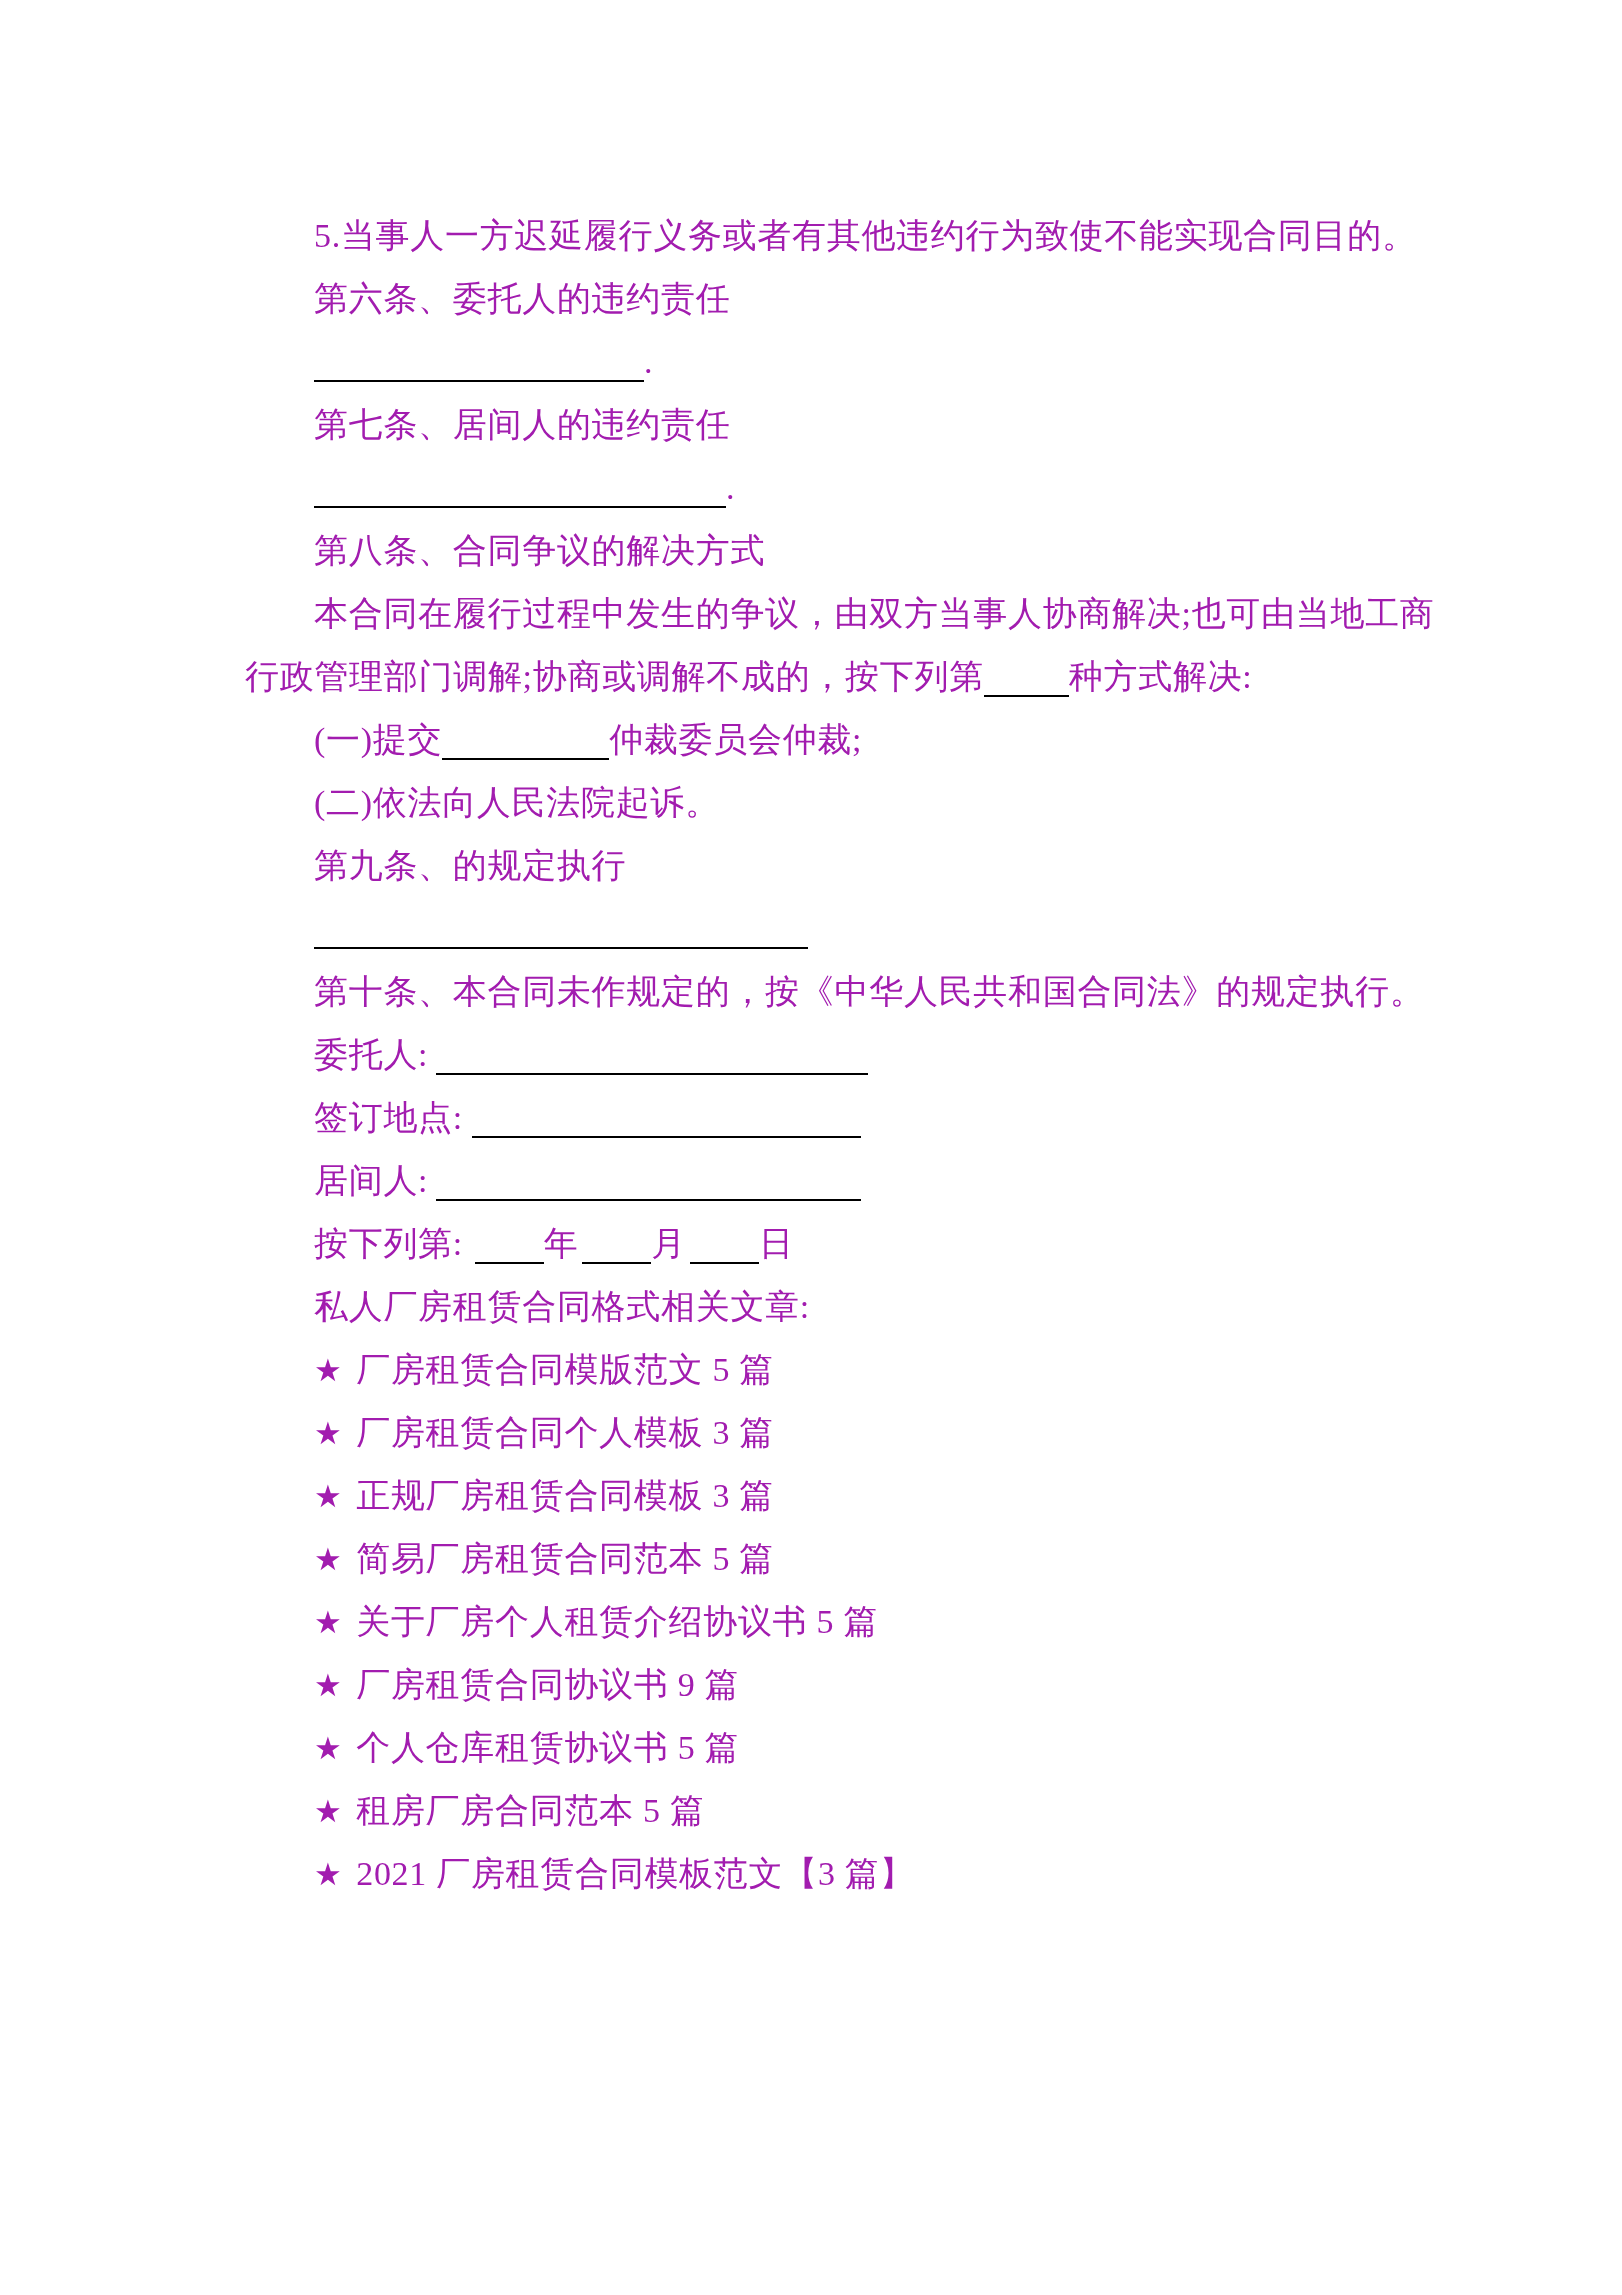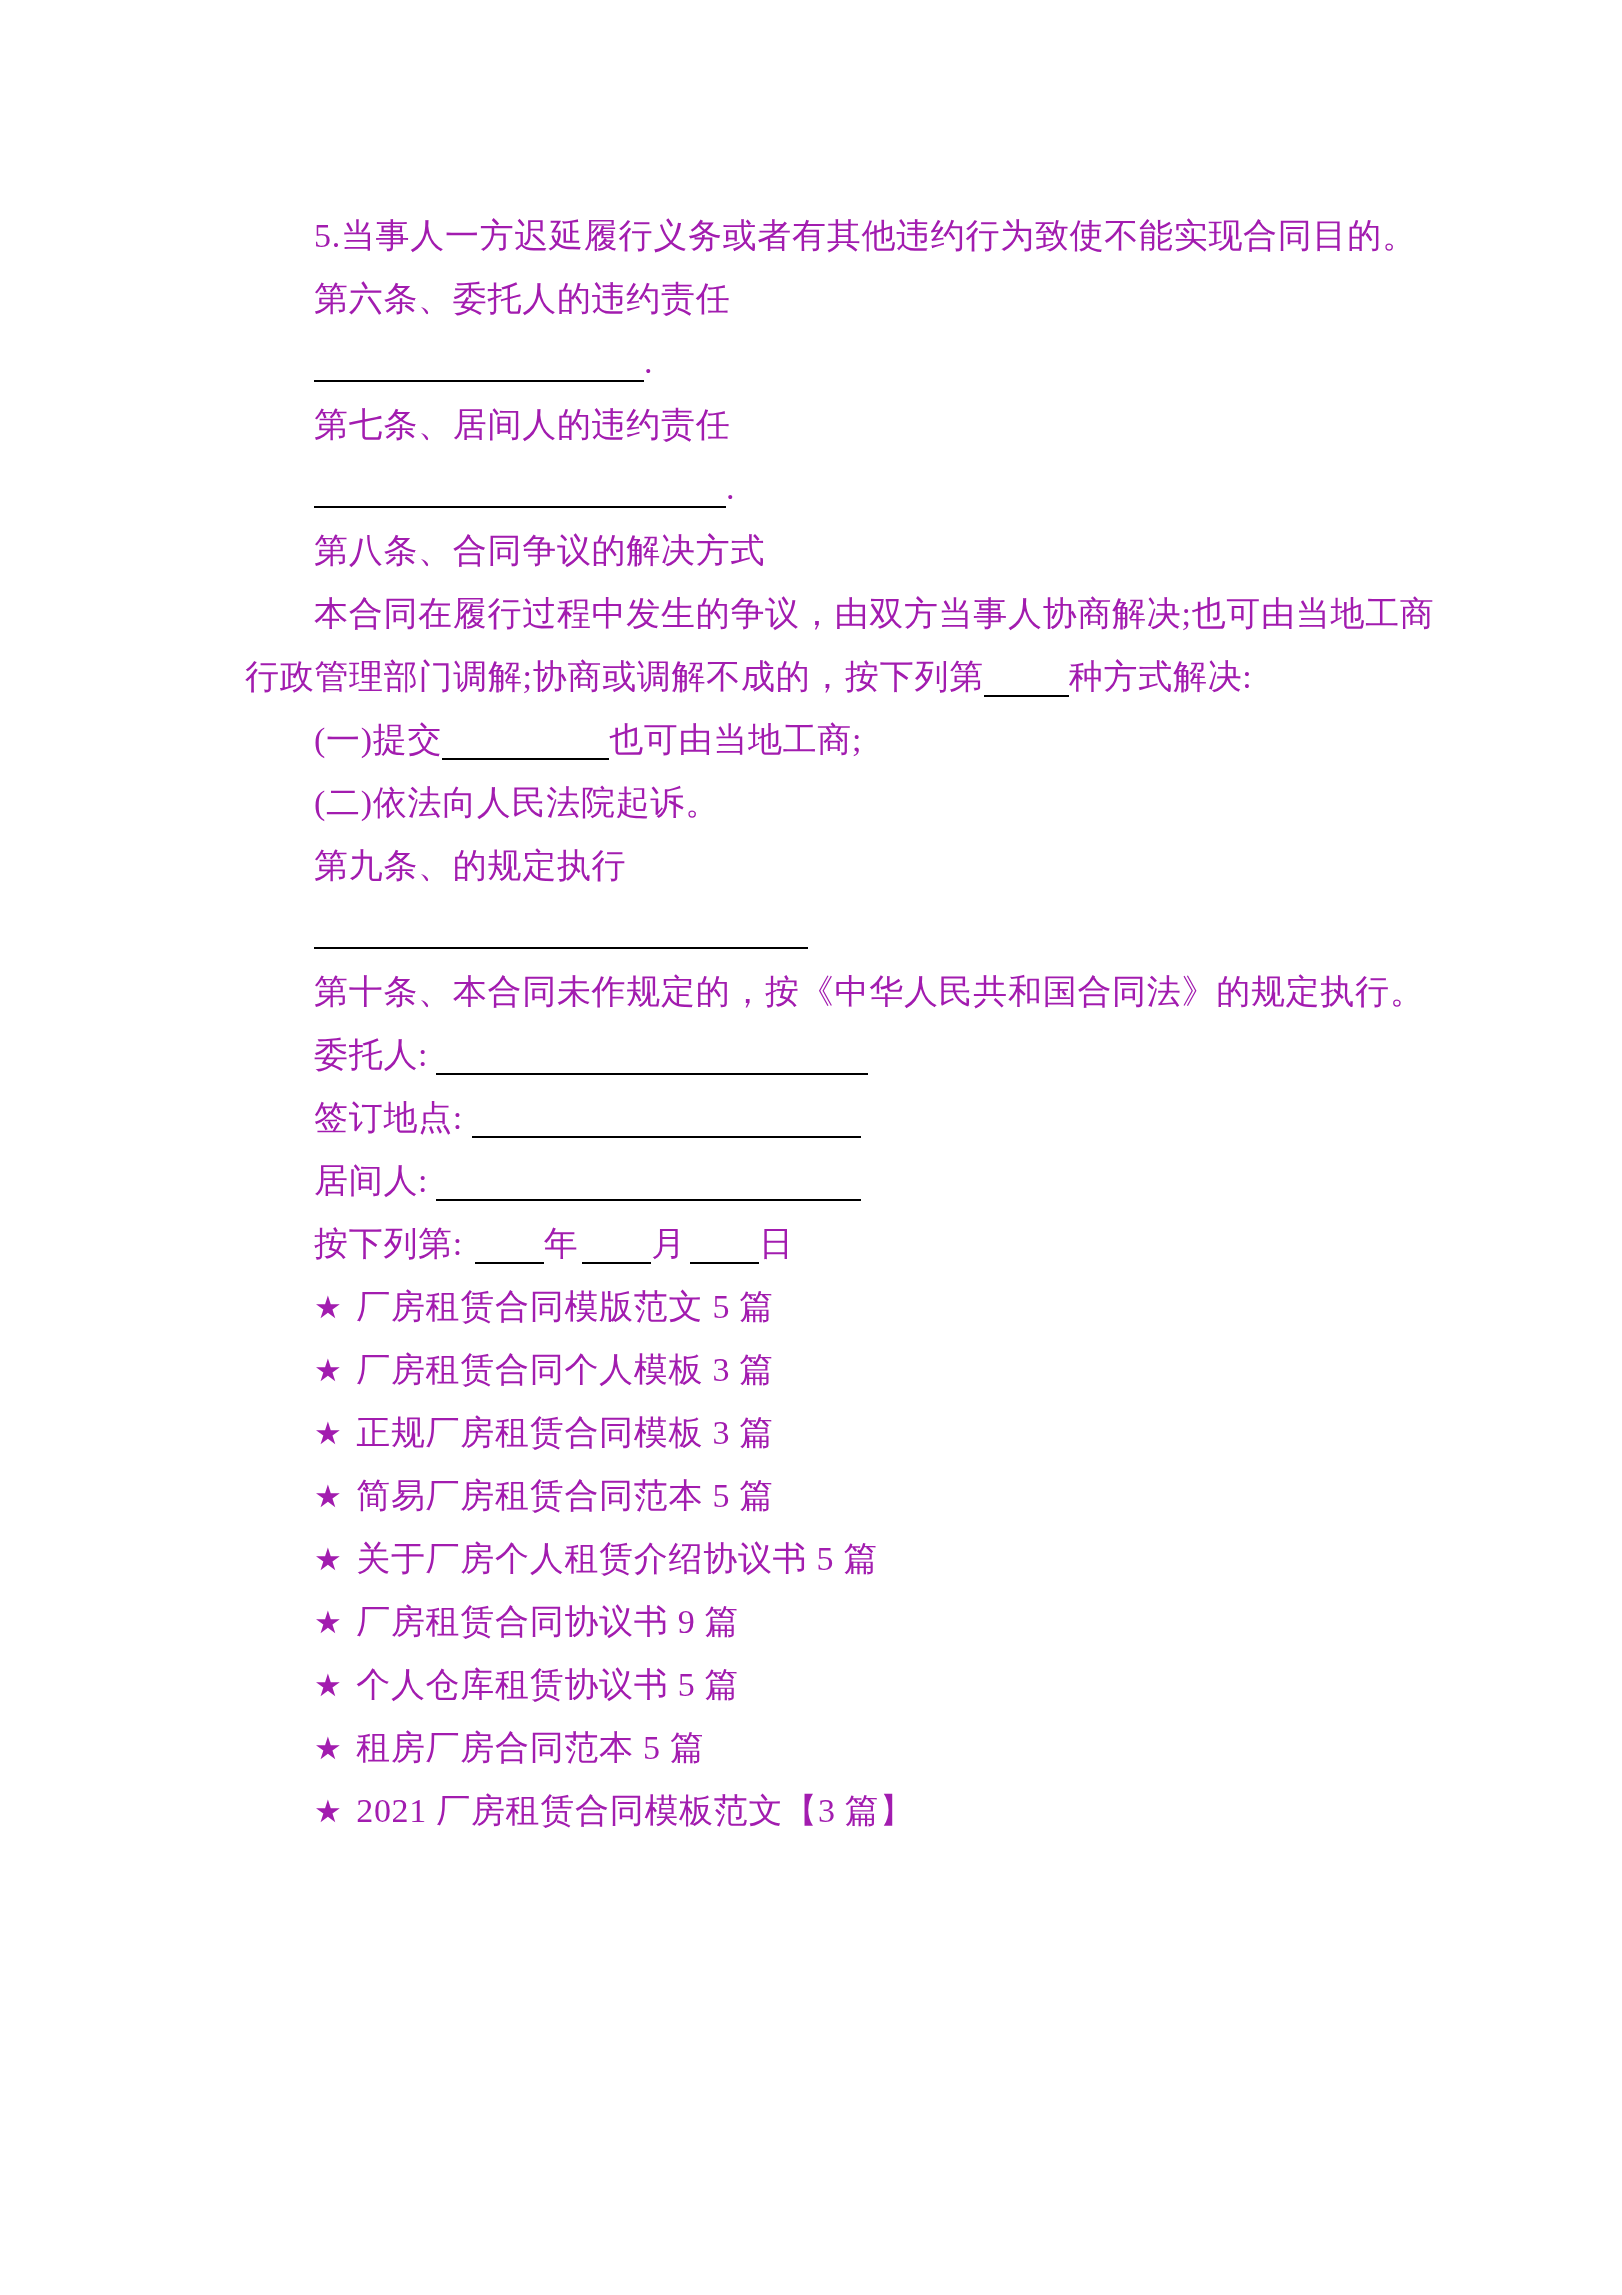--- a/index.html
+++ b/index.html
@@ -41,29 +41,30 @@
 <div class="page">
   <div class="doc-body">
       <div class="line indent"><span class="text-run">5.当事人一方迟延履行义务或者有其他违约行为致使不能实现合同目的。</span></div>
       <div class="line indent"><span class="text-run">第六条、委托人的违约责任</span></div>
       <div class="line indent"><span class="blank" style="width: 330px;"></span><span class="text-run">.</span></div>
       <div class="line indent"><span class="text-run">第七条、居间人的违约责任</span></div>
       <div class="line indent"><span class="blank" style="width: 412px;"></span><span class="text-run">.</span></div>
       <div class="line indent"><span class="text-run">第八条、合同争议的解决方式</span></div>
       <div class="line indent"><span class="text-run">本合同在履行过程中发生的争议，由双方当事人协商解决;也可由当地工商</span></div>
       <div class="line"><span class="text-run">行政管理部门调解;协商或调解不成的，按下列第</span><span class="blank" style="width: 85px;"></span><span class="text-run">种方式解决:</span></div>
-      <div class="line indent"><span class="text-run">(一)提交</span><span class="blank" style="width: 167px;"></span><span class="text-run">也可由当地工商;</span></div>
+      <div class="line indent"><span class="text-run">(一)提交</span><span class="blank" style="width: 167px;"></span><span class="text-run">仲裁委员会仲裁;</span></div>
       <div class="line indent"><span class="text-run">(二)依法向人民法院起诉。</span></div>
       <div class="line indent"><span class="text-run">第九条、的规定执行</span></div>
       <div class="line indent"><span class="blank" style="width: 494px;"></span></div>
       <div class="line indent"><span class="text-run">第十条、本合同未作规定的，按《中华人民共和国合同法》的规定执行。</span></div>
       <div class="line indent"><span class="text-run">委托人:</span><span class="blank" style="width: 432px; margin-left: 7.9px;"></span></div>
       <div class="line indent"><span class="text-run">签订地点:</span><span class="blank" style="width: 389px; margin-left: 9.2px;"></span></div>
       <div class="line indent"><span class="text-run">居间人:</span><span class="blank" style="width: 425px; margin-left: 7.9px;"></span></div>
       <div class="line indent"><span class="text-run">按下列第:</span><span class="blank" style="width: 69px; margin-left: 11.8px;"></span><span class="text-run">年</span><span class="blank" style="width: 69px; margin-left: 3.9px;"></span><span class="text-run">月</span><span class="blank" style="width: 69px; margin-left: 3.9px;"></span><span class="text-run">日</span></div>
+      <div class="line indent"><span class="text-run">私人厂房租赁合同格式相关文章:</span></div>
       <div class="line indent"><span class="star">★</span><span class="text-run">厂房租赁合同模版范文 5 篇</span></div>
       <div class="line indent"><span class="star">★</span><span class="text-run">厂房租赁合同个人模板 3 篇</span></div>
       <div class="line indent"><span class="star">★</span><span class="text-run">正规厂房租赁合同模板 3 篇</span></div>
       <div class="line indent"><span class="star">★</span><span class="text-run">简易厂房租赁合同范本 5 篇</span></div>
       <div class="line indent"><span class="star">★</span><span class="text-run">关于厂房个人租赁介绍协议书 5 篇</span></div>
       <div class="line indent"><span class="star">★</span><span class="text-run">厂房租赁合同协议书 9 篇</span></div>
       <div class="line indent"><span class="star">★</span><span class="text-run">个人仓库租赁协议书 5 篇</span></div>
       <div class="line indent"><span class="star">★</span><span class="text-run">租房厂房合同范本 5 篇</span></div>
       <div class="line indent"><span class="star">★</span><span class="text-run">2021 厂房租赁合同模板范文【3 篇】</span></div>
     </div>

